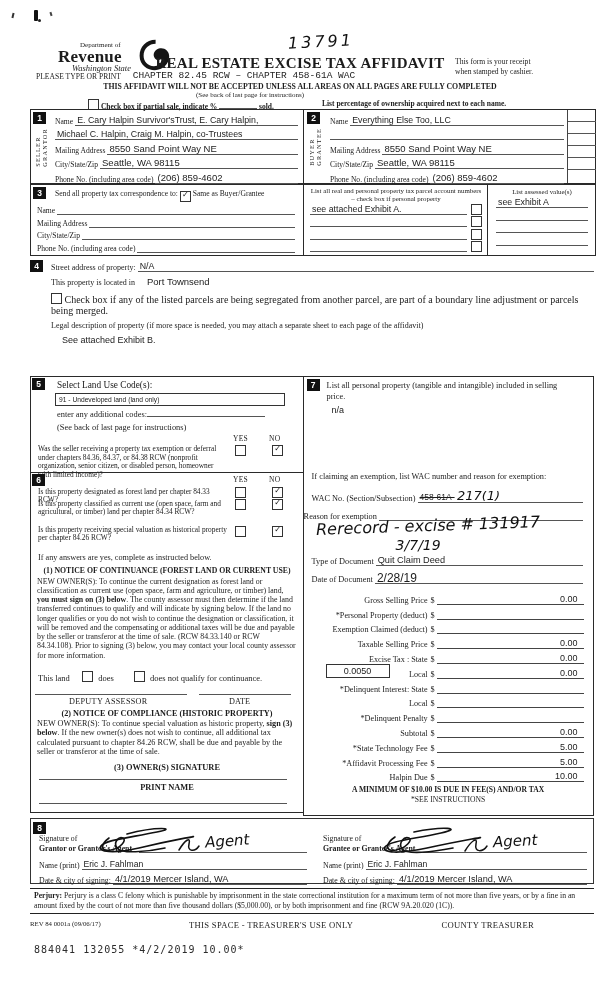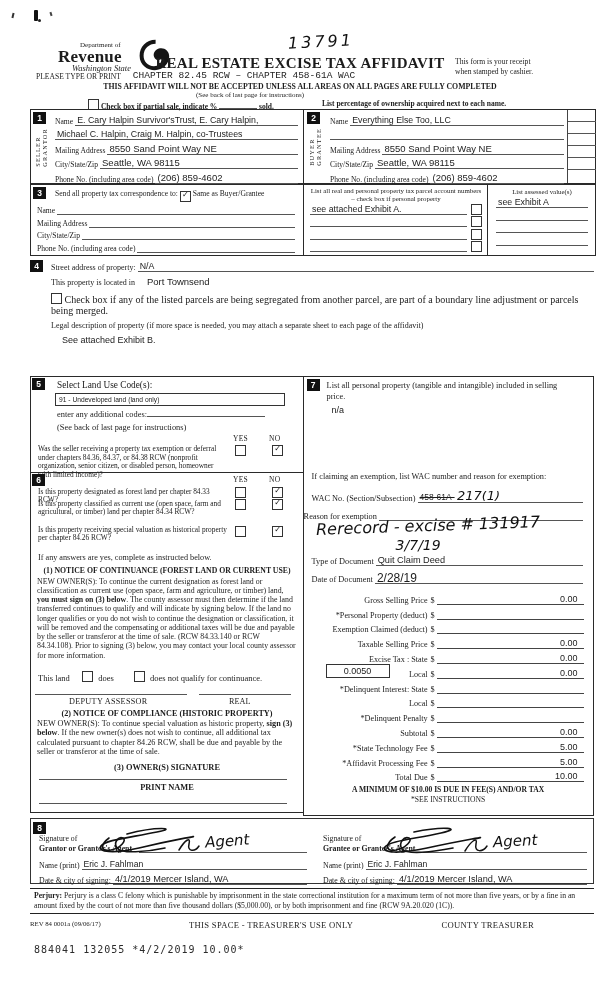--- a/index.html
+++ b/index.html
@@ -290,21 +290,21 @@
         <span class="cb" style="margin:0 3px 0 10px;"></span>
         <span>does</span>
         <span class="cb" style="margin:0 3px 0 18px;"></span>
         <span>does not</span>
         <span style="">qualify for continuance.</span>
       </div>
 
       <div class="abs ul" style="left:4px;top:221px;width:152px;"></div>
       <div class="abs ul" style="left:168px;top:221px;width:92px;"></div>
       <div class="abs" style="left:38px;top:224px;font-size:8.2px;letter-spacing:0.3px;">DEPUTY ASSESSOR</div>
-      <div class="abs" style="left:198px;top:224px;font-size:8.2px;">REAL</div>
+      <div class="abs" style="left:198px;top:224px;font-size:8.2px;">DATE</div>
 
       <div class="abs b ctr" style="left:0;top:236px;width:100%;font-size:8.2px;">(2) NOTICE OF COMPLIANCE (HISTORIC PROPERTY)</div>
       <div class="abs para" style="left:6px;top:246px;right:6px;font-size:8.2px;line-height:9.6px;">
         <span>NEW OWNER(S): To continue special valuation as historic property, </span><span class="b">sign (3) below</span><span>. If the new owner(s) does not wish to continue, all additional tax calculated pursuant to chapter 84.26 RCW, shall be due and payable by the seller or transferor at the time of sale.</span>
       </div>
 
       <div class="abs b ctr" style="left:0;top:290px;width:100%;font-size:8.4px;">(3)  OWNER(S) SIGNATURE</div>
       <div class="abs ul" style="left:8px;top:306px;width:248px;"></div>
       <div class="abs b ctr" style="left:0;top:310px;width:100%;font-size:8.4px;">PRINT NAME</div>
       <div class="abs ul" style="left:8px;top:330px;width:248px;"></div>
@@ -402,21 +402,21 @@
           <span class="mlab">*State Technology Fee</span>
           <span class="mcur">$</span>
           <span class="mfill">5.00</span>
         </div>
       <div class="mrow">
           <span class="mlab">*Affidavit Processing Fee</span>
           <span class="mcur">$</span>
           <span class="mfill">5.00</span>
         </div>
       <div class="mrow">
-          <span class="mlab">Total Due</span>
+          <span class="mlab">Halpin Due</span>
           <span class="mcur">$</span>
           <span class="mfill">10.00</span>
         </div>
     </div>
 
     <div class="abs b ctr" style="left:0;top:408px;width:100%;font-size:7.6px;">A MINIMUM OF $10.00 IS DUE IN FEE(S) AND/OR TAX</div>
     <div class="abs ctr" style="left:0;top:418px;width:100%;font-size:7.6px;">*SEE INSTRUCTIONS</div>
   </div>
 
   <div class="abs" style="left:30px;top:818px;width:564px;height:66px;border:1.2px solid #333;box-sizing:border-box;">

